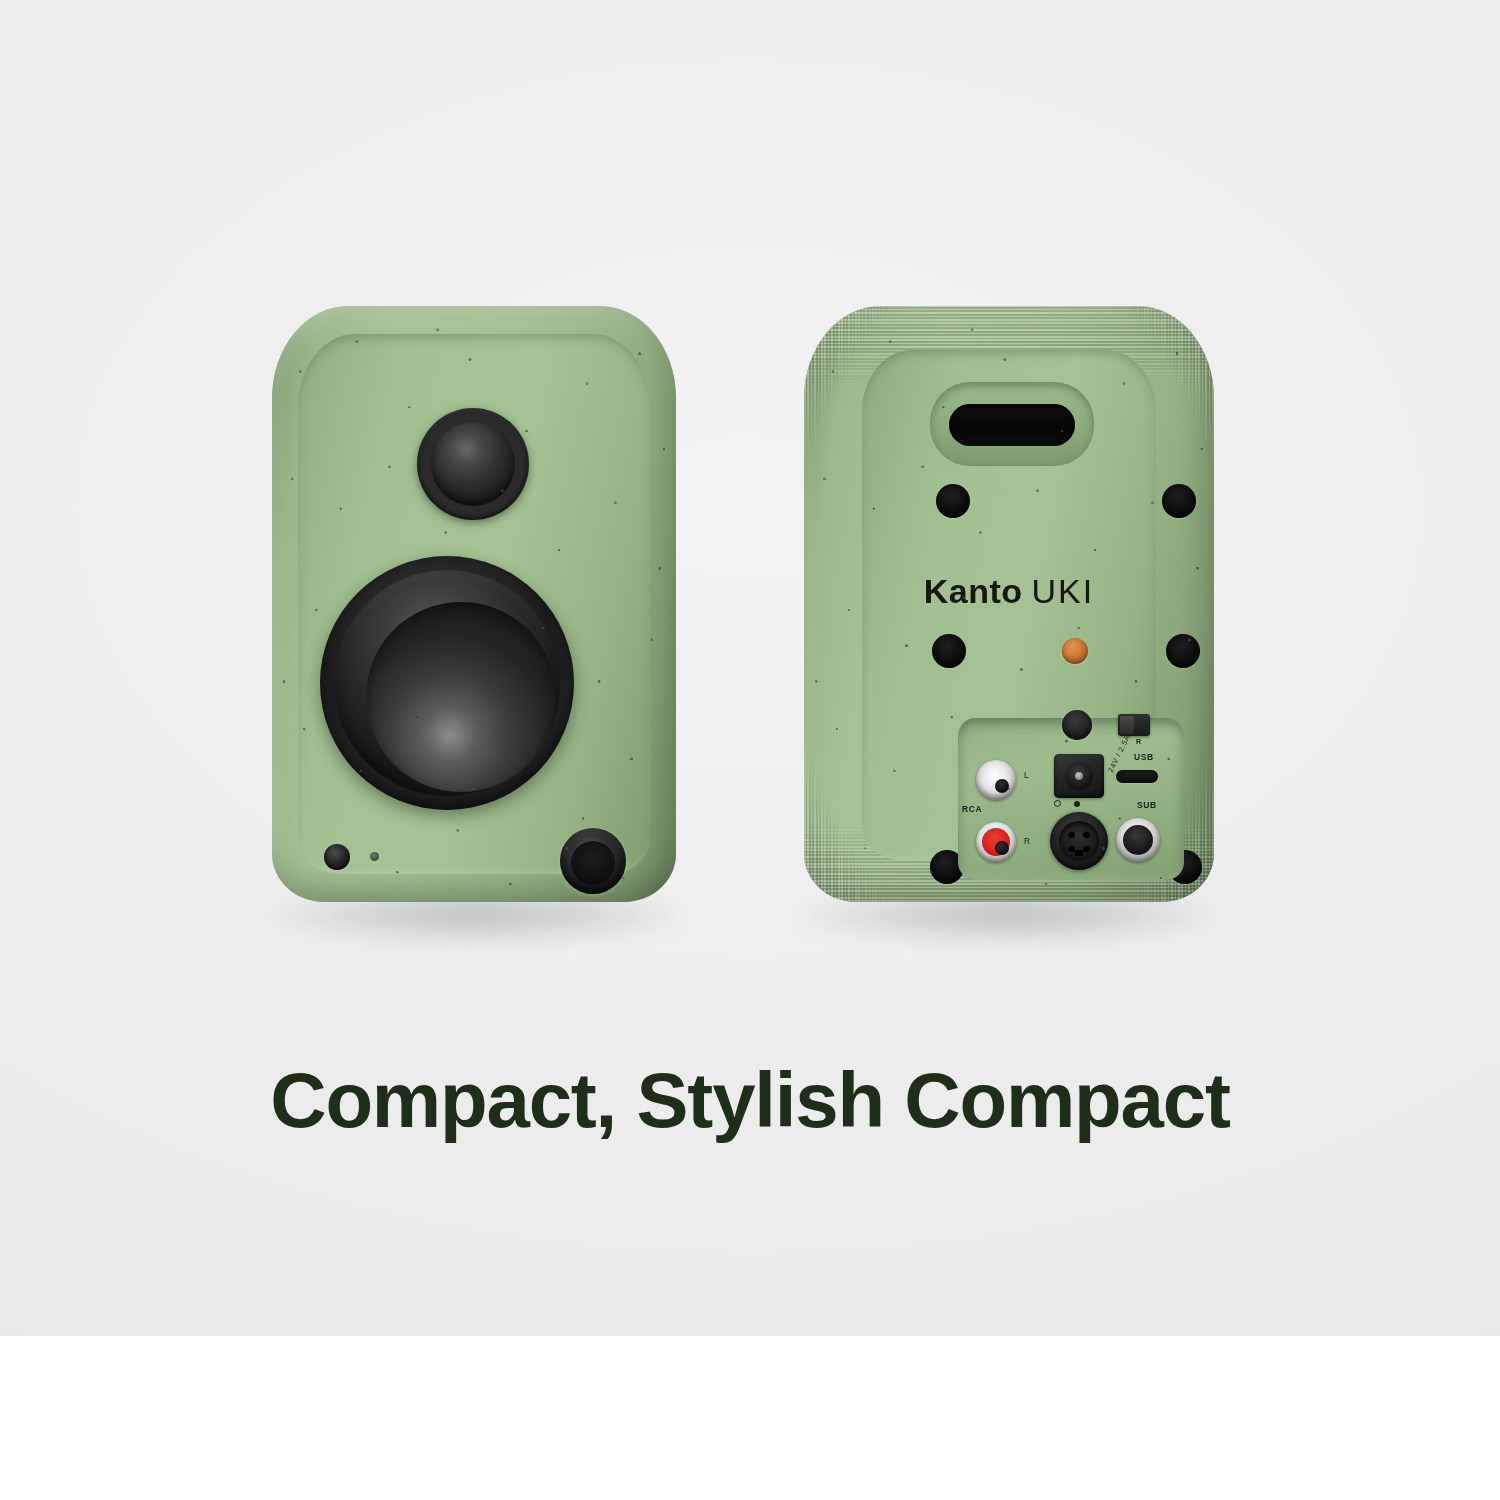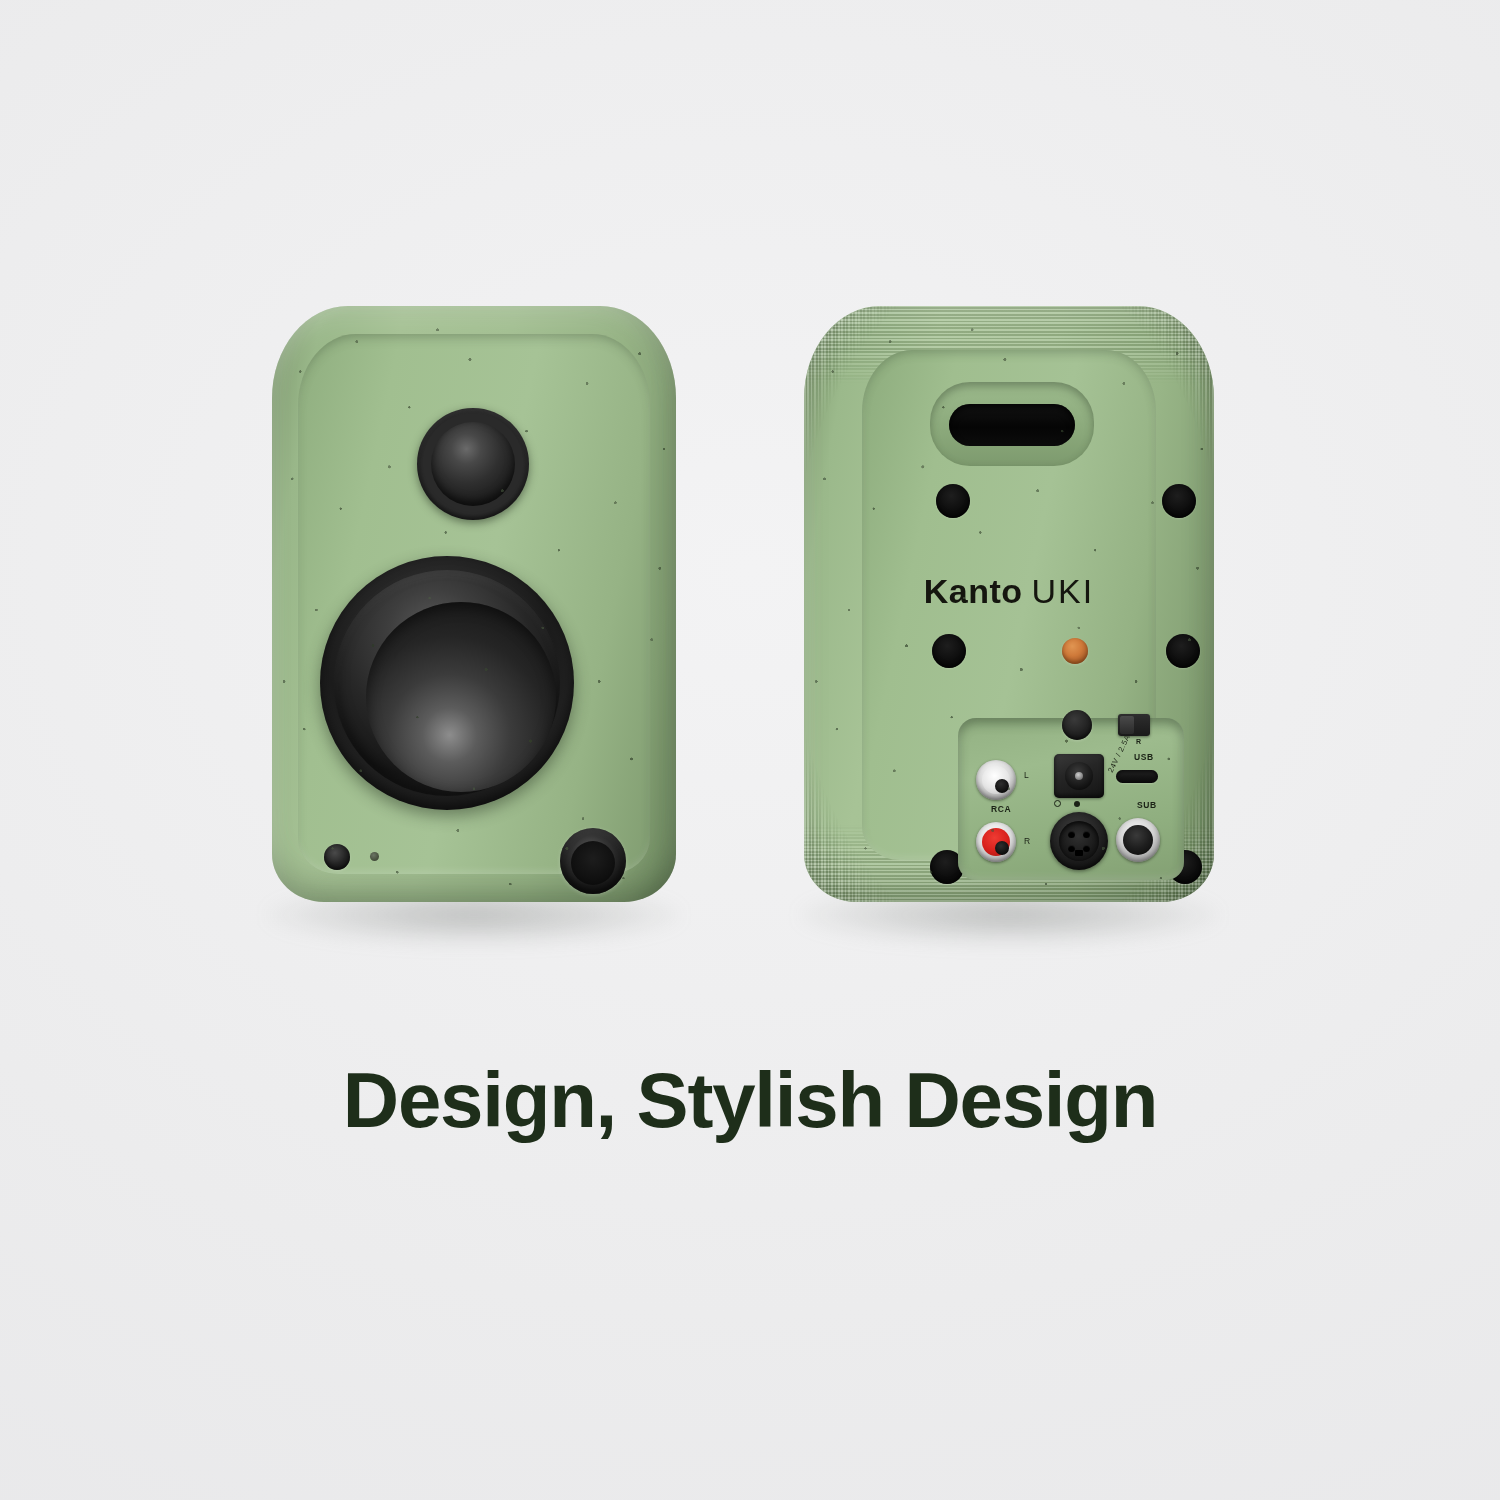--- a/index.html
+++ b/index.html
@@ -5,21 +5,21 @@
   * { margin:0; padding:0; box-sizing:border-box; }
 
   html, body {
     width:1500px; height:1500px;
     font-family:"Liberation Sans", sans-serif;
     overflow:hidden;
   }
 
   #stage {
     position:relative;
-    width:1500px; height:1500px;
+    width:1500px; height:1336px;
     background:
       radial-gradient(ellipse 120% 90% at 50% 38%, #f3f3f4 0%, #ececed 55%, #e7e7e9 100%);
   }
 
   
   #product-area {
     position:absolute;
     left:0; top:0; width:1500px; height:1010px;
   }
 
@@ -341,21 +341,21 @@
     background:radial-gradient(circle at 45% 32%, #fdfdfd 0%, #dcdcdc 48%, #aaaaaa 78%, #7c7c7c 100%); }
   .rca-ring {
     position:absolute; left:6px; top:6px; width:28px; height:28px; border-radius:50%;
   }
   #rca-l .rca-ring { background:radial-gradient(circle at 45% 35%, #ffffff 0%, #e6e6e6 55%, #bdbdbd 100%); }
   #rca-r .rca-ring { background:radial-gradient(circle at 45% 35%, #ef3b33 0%, #d8211c 55%, #9c1410 100%); }
   .rca-pin {
     position:absolute; left:13px; top:13px; width:14px; height:14px; border-radius:50%;
     background:radial-gradient(circle at 42% 35%, #2e2e2e 0%, #121212 60%, #000 100%);
   }
-  #label-rca { left:33px; top:86px; }
+  #label-rca { left:4px; top:86px; }
   #label-rca-l { left:66px; top:52px; font-weight:normal; }
   #label-rca-r { left:66px; top:118px; font-weight:normal; }
 
   
   #power-jack {
     position:absolute; left:96px; top:36px; width:50px; height:44px;
     border-radius:5px;
     background:linear-gradient(160deg,#3a3a3a 0%, #262626 40%, #141414 100%);
     box-shadow:inset 0 -2px 5px rgba(0,0,0,0.7), 0 1px 3px rgba(0,0,0,0.4);
   }
@@ -567,18 +567,18 @@
 
         </div>
       </div>
 
       <div class="speckle"></div>
     </div>
 
   </div>
 
   <div id="caption">
-    <div id="headline">Design, Stylish Design</div>
+    <div id="headline">Compact, Stylish Compact</div>
     <div id="subcopy">
     </div>
   </div>
 
 </div>
 
 </body></html>

